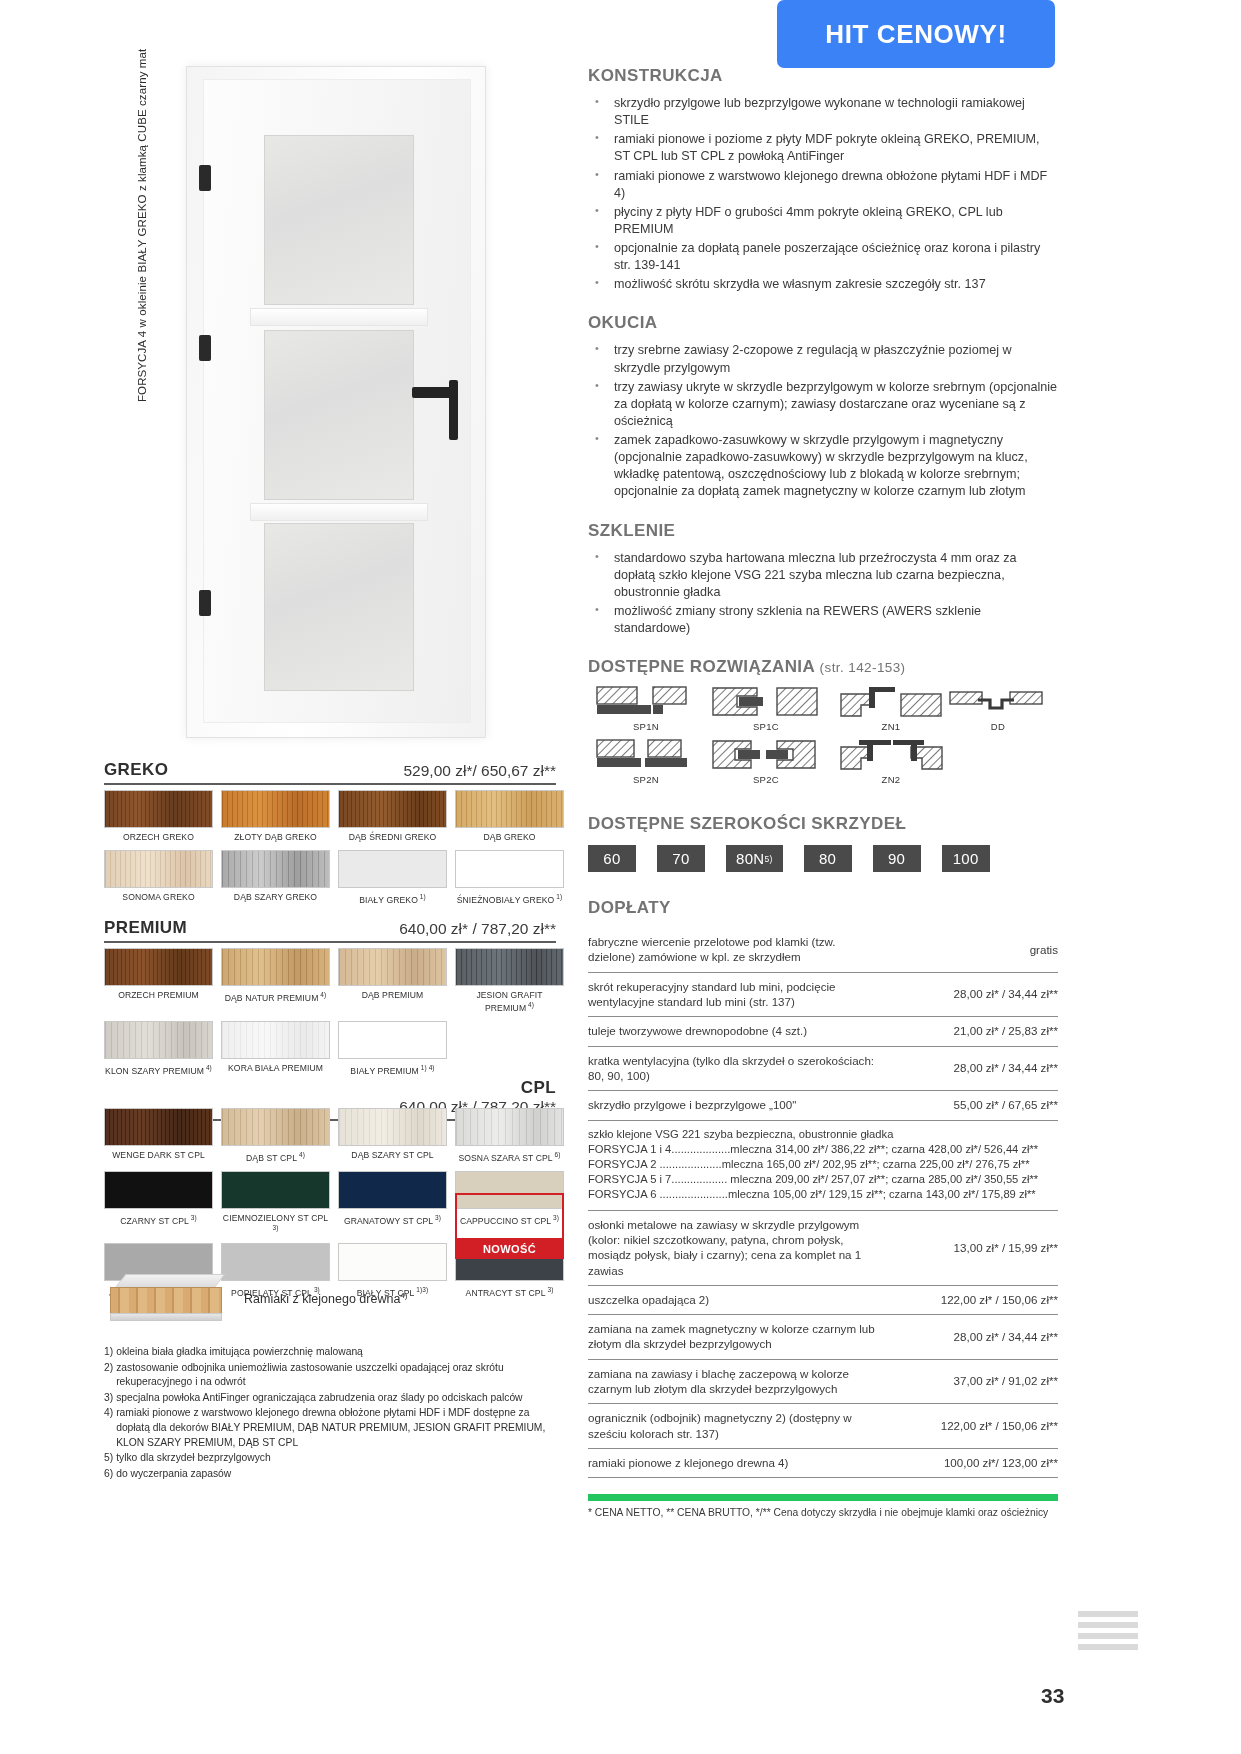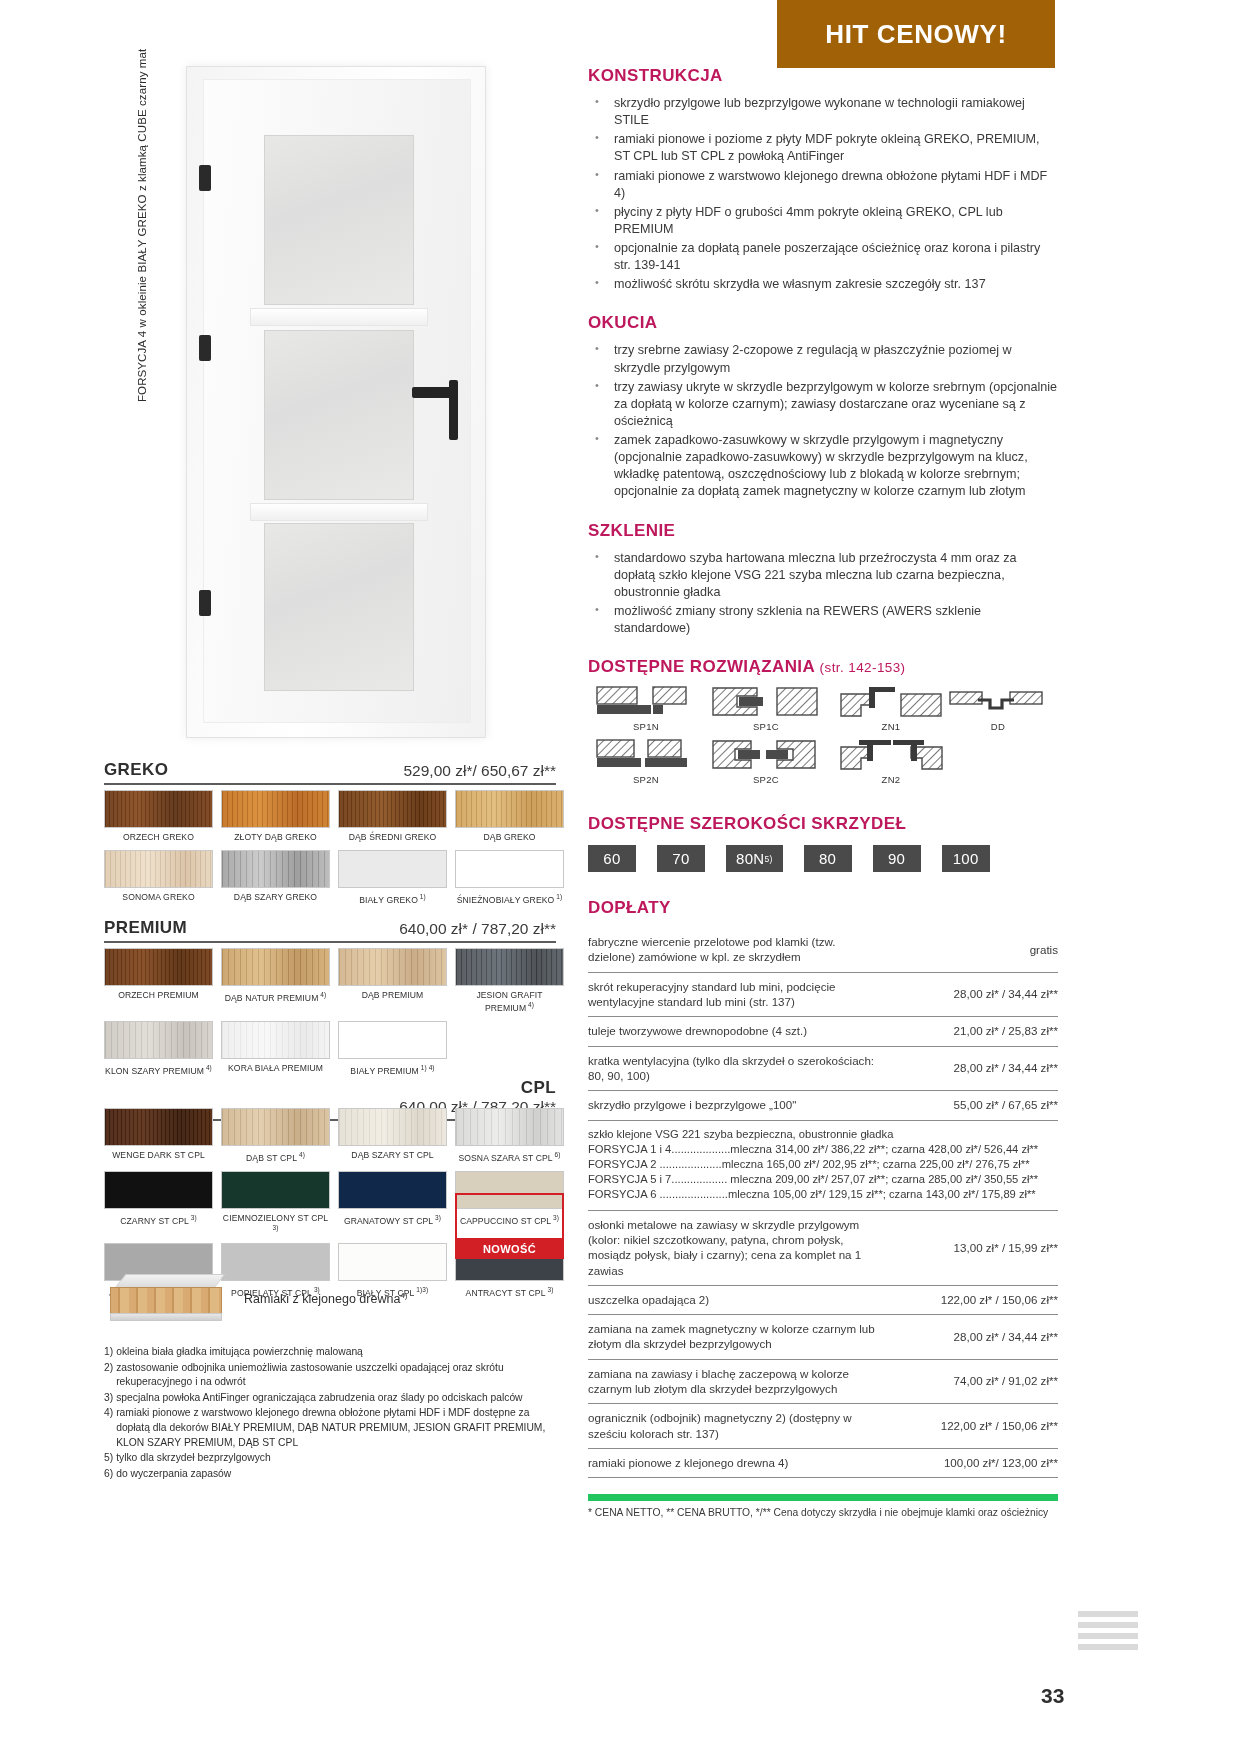--- a/index.html
+++ b/index.html
@@ -8,23 +8,23 @@
     background: #ffffff;
     font-family: "Liberation Sans", sans-serif;
     color: #3a3a3a;
     overflow: hidden;
   }
   .page { position: relative; width: 1241px; height: 1754px; }
 
   
   .hit-banner {
     position: absolute; left: 777px; top: 0; width: 278px; height: 68px;
-    background: #a16207; color: #fff;
+    background: #3b82f6; color: #fff;
     display: flex; align-items: center; justify-content: center;
-    font-size: 26px; font-weight: bold; letter-spacing: .6px;
+    font-size: 26px; font-weight: bold; letter-spacing: .6px; border-radius: 7px;
   }
 
   
   .left-col { position: absolute; left: 0; top: 0; width: 580px; height: 1754px; }
 
   .door-photo {
     position: absolute; left: 186px; top: 66px; width: 300px; height: 672px;
     background: linear-gradient(100deg,#f4f4f4 0%,#fbfbfb 30%,#ffffff 55%,#f2f2f2 100%);
     border: 1px solid #e2e2e2;
     box-shadow: 0 0 10px rgba(0,0,0,.07);
@@ -188,21 +188,21 @@
   }
   .fn { display: flex; gap: 3px; margin-bottom: 1px; }
   .fn .mk { flex: 0 0 auto; }
   .fn .tx { flex: 1 1 auto; }
 
   
   .right-col { position: absolute; left: 588px; top: 0; width: 470px; }
 
   h2.rh {
     font-size: 17px; font-weight: bold; letter-spacing: .4px;
-    color: #be185d; margin: 0 0 9px 0;
+    color: #737373; margin: 0 0 9px 0;
   }
   h2.rh .sub { font-weight: normal; font-size: 13.5px; }
 
   ul.blist { list-style: none; margin: 0 0 20px 0; }
   ul.blist li {
     position: relative; padding-left: 26px; font-size: 12.6px;
     line-height: 1.36; color: #3a3a3a; margin-bottom: 2px;
   }
   ul.blist li::before {
     content: "•"; position: absolute; left: 7px; top: -1px; color: #8a8a8a; font-size: 11px;
@@ -637,21 +637,21 @@
           <tr>
             <td class="desc">uszczelka opadająca 2)</td>
             <td class="val">122,00 zł* / 150,06 zł**</td>
           </tr>
           <tr>
             <td class="desc">zamiana na zamek magnetyczny w kolorze czarnym lub złotym dla skrzydeł bezprzylgowych</td>
             <td class="val">28,00 zł* / 34,44 zł**</td>
           </tr>
           <tr>
             <td class="desc">zamiana na zawiasy i blachę zaczepową w kolorze czarnym lub złotym dla skrzydeł bezprzylgowych</td>
-            <td class="val">74,00 zł* / 91,02 zł**</td>
+            <td class="val">37,00 zł* / 91,02 zł**</td>
           </tr>
           <tr>
             <td class="desc">ogranicznik (odbojnik) magnetyczny 2) (dostępny w sześciu kolorach str. 137)</td>
             <td class="val">122,00 zł* / 150,06 zł**</td>
           </tr>
           <tr>
             <td class="desc">ramiaki pionowe z klejonego drewna 4)</td>
             <td class="val">100,00 zł*/ 123,00 zł**</td>
           </tr>
         </tbody>

